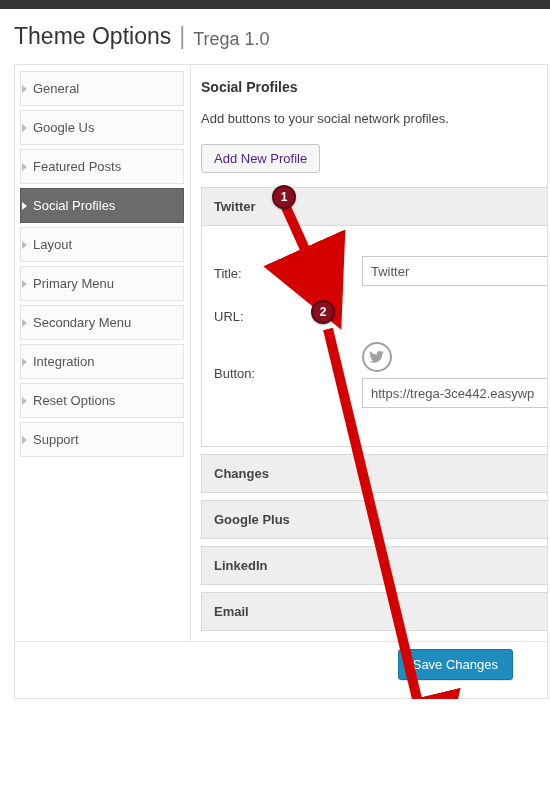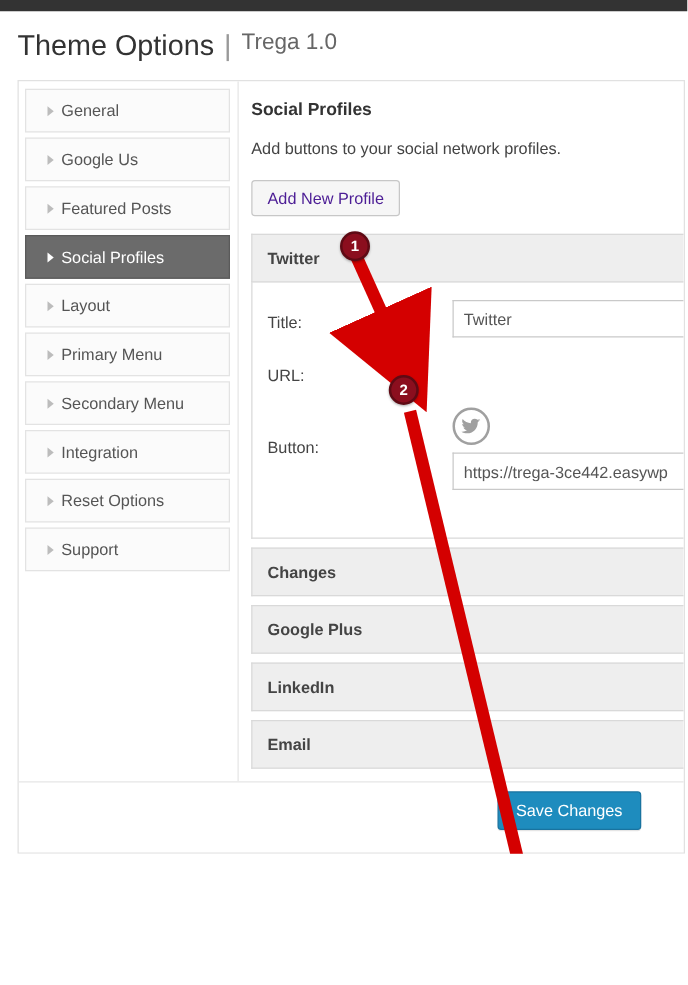--- a/index.html
+++ b/index.html
@@ -1,28 +1,28 @@
 <!DOCTYPE html>
 <html><head>
 <meta charset="utf-8">
 <style>
   * { box-sizing: border-box; }
   html, body { margin: 0; padding: 0; }
   body { font-family: "Helvetica Neue", Arial, sans-serif; background: #fff; width: 550px; }
   .topbar { height: 9px; background: #333; }
   .page { padding: 14px 0 0 14px; }
-  .page-title { font-size: 23px; font-weight: 300; color: #333; margin: 0 0 14px 0; display: flex; align-items: flex-start; gap: 8px; }
+  .page-title { font-size: 23px; font-weight: 300; color: #333; margin: 0 0 14px 0; display: flex; align-items: flex-end; gap: 8px; }
   .page-title .divider { color: #999; font-weight: 300; }
   .page-title .theme { color: #666; font-size: 18px; font-weight: 300; }
   .frame { border: 1px solid #e1e1e1; width: 534px; overflow: hidden; }
   .wrapper { display: flex; }
   .sidebar { width: 175px; flex: 0 0 175px; padding: 6px 6px 6px 5px; }
   .nav-item {
     display: flex; align-items: center; gap: 6px;
-    padding: 9px 17px;
+    padding: 9px 1px;
     border: 1px solid #e3e3e3;
     background: #fbfbfb;
     color: #555; font-size: 13px;
     margin-bottom: 4px;
     cursor: pointer;
   }
   .nav-item.active {
     background: #6b6b6b;
     border-color: #5a5a5a;
     color: #fff;
@@ -36,21 +36,21 @@
     display: inline-block; background: #f6f6f6; border: 1px solid #c7c7c7;
     border-radius: 3px; padding: 6px 12px; font-size: 13px; color: #4c1d95; cursor: pointer;
   }
   .panels { margin-top: 14px; }
   .panel-head {
     background: #eee; border: 1px solid #d9d9d9; border-right: none;
     padding: 11px 12px; font-size: 13px; font-weight: bold; color: #444;
     margin-top: 7px;
   }
   .panel-body { border: 1px solid #d9d9d9; border-top: none; border-right: none; padding: 14px 0 20px 12px; }
-  .row { display: flex; align-items: center; margin-bottom: 18px; }
+  .row { display: flex; align-items: center; margin-bottom: 18px; margin-top: 16px; }
   .row-top { align-items: flex-start; }
   .row .label { flex: 0 0 148px; font-size: 13px; color: #444; padding-top: 5px; }
   .row .field { flex: 1; }
   .row input[type=text] {
     width: 100%; height: 30px; border: 1px solid #c9c9c9; border-right: none;
     padding: 0 8px; font-size: 13px; color: #555; background: #fff;
   }
   .twitter-icon {
     width: 30px; height: 30px; border: 2px solid #a0a0a0; border-radius: 50%;
     display: inline-flex; align-items: center; justify-content: center;

